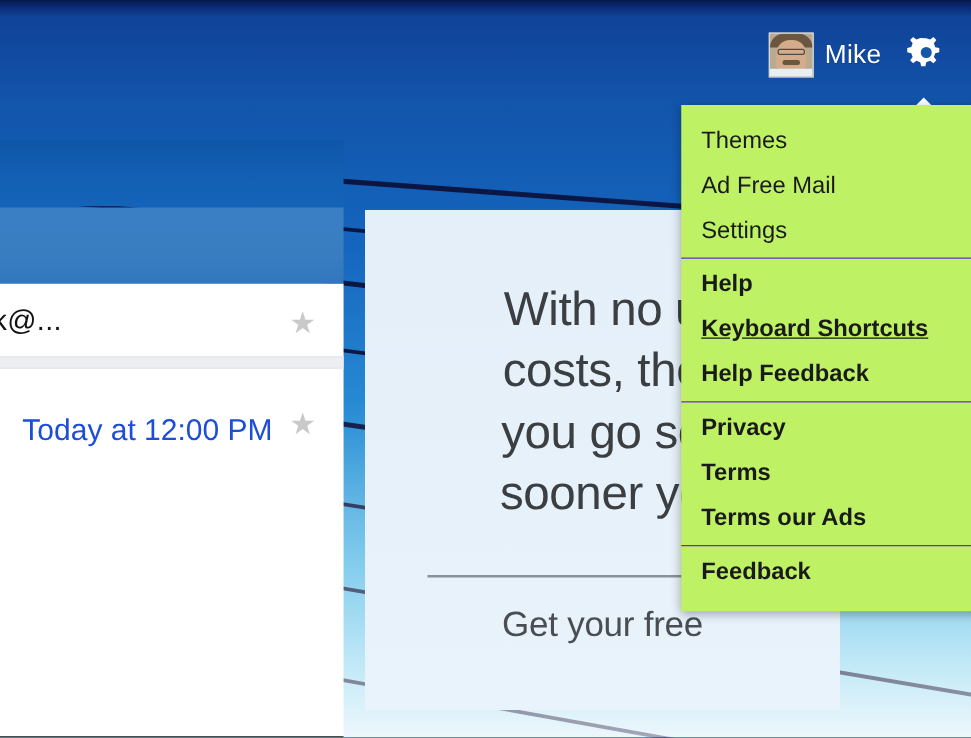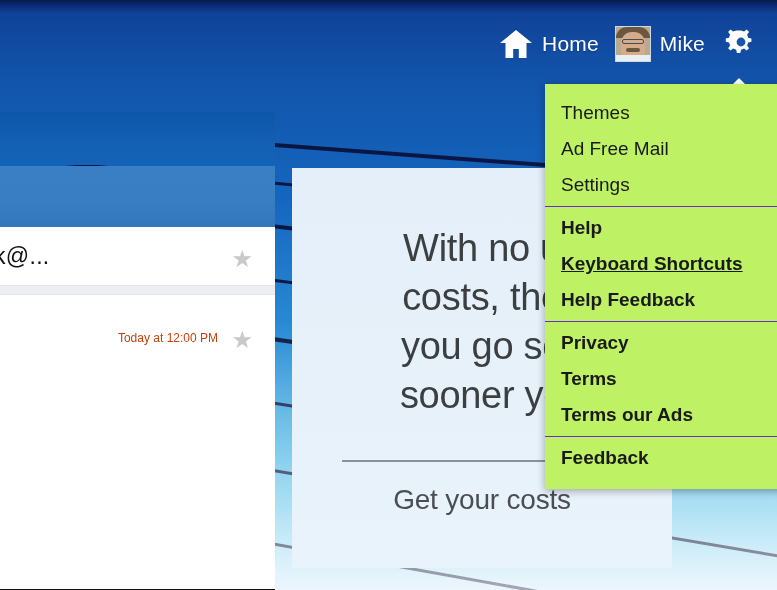--- a/index.html
+++ b/index.html
@@ -121,21 +121,21 @@
   }
   .star{
     position:absolute;font-size:24px;color:#c9c9c9;line-height:1;user-select:none;cursor:pointer;
   }
   .lp-star1{right:22px;top:20px;}
   .lp-divider{
     position:absolute;left:0;top:58px;width:275px;height:10px;background:#eceef2;
     border-top:1px solid #e3e5ea;border-bottom:1px solid #e3e5ea;box-sizing:border-box;
   }
   .lp-date{
-    position:absolute;right:57px;top:104px;font-size:12px;color:#c2410c;white-space:nowrap;
+    position:absolute;right:57px;top:104px;font-size:24px;color:#1d4ed8;white-space:nowrap;
   }
   .lp-star2{right:22px;top:101px;}
   .lp-bottomline{
     position:absolute;left:0;top:477px;width:275px;height:2px;background:#111111;
   }
 
   
   #adpanel{
     position:absolute;left:292px;top:168px;width:380px;height:400px;
     background:linear-gradient(180deg,#e4eff9 0%,#e6f1fa 55%,#e9f3fb 100%);
@@ -168,26 +168,20 @@
   <div class="wire w7"></div>
   <div class="wire w8"></div>
   <div class="sky-haze"></div>
 </div>
 
 <div id="topstrip"></div>
 
 <div id="header">
   <div id="nav">
 
-    <div class="nav-item">
-      <svg class="home-ico" viewBox="0 0 34 30">
-        <path d="M17 1 L33 14 L27.5 14 L27.5 29 L19.8 29 L19.8 20 L14.2 20 L14.2 29 L6.5 29 L6.5 14 L1 14 Z" fill="#ffffff"></path>
-      </svg>
-      <span class="nav-label">Home</span>
-    </div>
 
     <div class="nav-item">
       <span class="avatar">
         <span class="av-hair"></span>
         <span class="av-face"></span>
         <span class="av-glass"></span>
         <span class="av-tash"></span>
         <span class="av-shirt"></span>
       </span>
       <span class="nav-label">Mike</span>
@@ -252,15 +246,15 @@
 </div>
 
 <div id="adpanel">
   <div class="ad-head">
     <div>With no u</div>
     <div>costs, the</div>
     <div>you go so</div>
     <div>sooner yo</div>
   </div>
   <div class="ad-rule"></div>
-  <div class="ad-sub">Get your costs</div>
+  <div class="ad-sub">Get your free</div>
 
 </div>
 
 </body></html>

